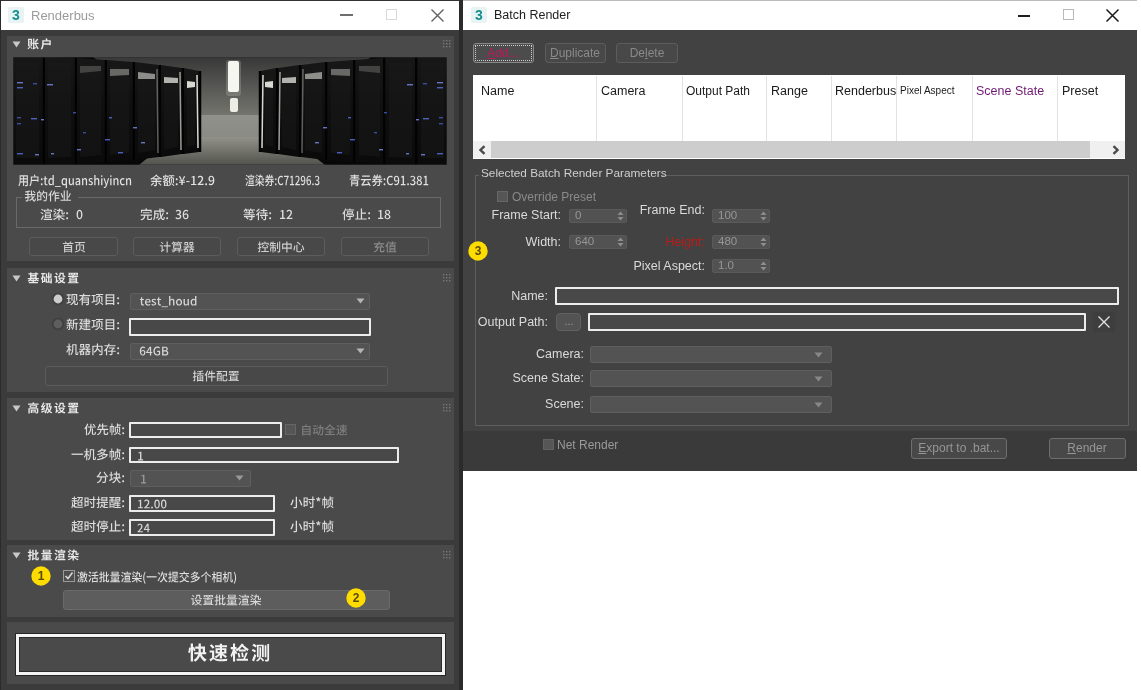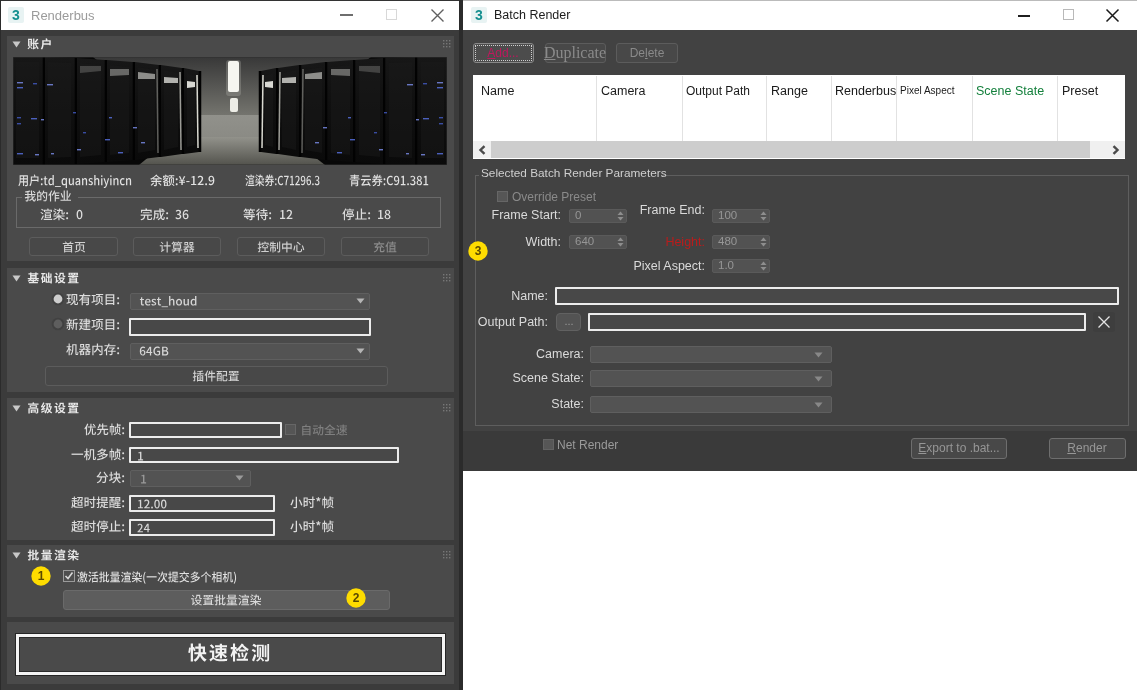--- a/index.html
+++ b/index.html
@@ -549,31 +549,31 @@
 <div class="ab" style="left:494px;top:7.1px;font-size:12.5px;color:#1c1c1c;font-weight:400;line-height:16.9px;white-space:nowrap;">Batch Render</div>
 <div class="ab" style="left:1018px;top:15px;width:12px;height:2px;background:#1f1f1f;"></div>
 <div class="ab" style="left:1063px;top:9px;width:11px;height:11px;border:1px solid #b9b9b9;box-sizing:border-box;"></div>
 <svg class="ab" style="left:1105px;top:8px" width="15" height="15" viewBox="0 0 15 15">
 <path d="M1.5 1.5 L13.5 13.5 M13.5 1.5 L1.5 13.5" stroke="#1a1a1a" stroke-width="1.5"></path>
   </svg>
 <div class="ab" style="left:473px;top:43px;width:61px;height:20px;background:#4c4c4c;border:1px solid #888;border-radius:3px;box-sizing:border-box;"></div>
 <div class="ab" style="left:475px;top:45px;width:57px;height:16px;border:1px dotted #cfcfcf;box-sizing:border-box;"></div>
 <div class="ab" style="left:503px;top:44.9px;font-size:12px;color:#be185d;font-weight:400;line-height:16.2px;white-space:nowrap;transform:translateX(-50%);"><u>A</u>dd...</div>
 <div class="ab" style="left:545px;top:43px;width:61px;height:20px;background:#484848;border:1px solid #5c5c5c;border-radius:3px;box-sizing:border-box;"></div>
-<div class="ab" style="left:575px;top:44.9px;font-size:16px;color:#8a8a8a;font-weight:400;line-height:16.2px;white-space:nowrap;transform:translateX(-50%);font-family:Liberation Serif, serif;"><u>D</u>uplicate</div>
+<div class="ab" style="left:575px;top:44.9px;font-size:12px;color:#8a8a8a;font-weight:400;line-height:16.2px;white-space:nowrap;transform:translateX(-50%);"><u>D</u>uplicate</div>
 <div class="ab" style="left:616px;top:43px;width:62px;height:20px;background:#484848;border:1px solid #5c5c5c;border-radius:3px;box-sizing:border-box;"></div>
 <div class="ab" style="left:647px;top:44.9px;font-size:12px;color:#8a8a8a;font-weight:400;line-height:16.2px;white-space:nowrap;transform:translateX(-50%);">De<u>l</u>ete</div>
 <div class="ab" style="left:473px;top:75px;width:652px;height:84px;background:#ffffff;"></div>
 <div class="ab" style="left:481px;top:82.6px;font-size:12.5px;color:#1a1a1a;font-weight:400;line-height:16.9px;white-space:nowrap;">Name</div>
 <div class="ab" style="left:601px;top:82.6px;font-size:12.5px;color:#1a1a1a;font-weight:400;line-height:16.9px;white-space:nowrap;">Camera</div>
 <div class="ab" style="left:686px;top:82.6px;font-size:12px;color:#1a1a1a;font-weight:400;line-height:16.9px;white-space:nowrap;">Output Path</div>
 <div class="ab" style="left:771px;top:82.6px;font-size:12.5px;color:#1a1a1a;font-weight:400;line-height:16.9px;white-space:nowrap;">Range</div>
 <div class="ab" style="left:835px;top:82.6px;font-size:12.5px;color:#1a1a1a;font-weight:400;line-height:16.9px;white-space:nowrap;">Renderbus</div>
 <div class="ab" style="left:900px;top:82.6px;font-size:10px;color:#1a1a1a;font-weight:400;line-height:16.9px;white-space:nowrap;">Pixel Aspect</div>
-<div class="ab" style="left:976px;top:82.6px;font-size:12.5px;color:#15803d;font-weight:400;line-height:16.9px;white-space:nowrap;">Scene State</div>
+<div class="ab" style="left:976px;top:82.6px;font-size:12.5px;color:#701a75;font-weight:400;line-height:16.9px;white-space:nowrap;">Scene State</div>
 <div class="ab" style="left:1062px;top:82.6px;font-size:12.5px;color:#1a1a1a;font-weight:400;line-height:16.9px;white-space:nowrap;">Preset</div>
 <div class="ab" style="left:596px;top:76px;width:1px;height:65px;background:#e2e2e2;"></div>
 <div class="ab" style="left:682px;top:76px;width:1px;height:65px;background:#e2e2e2;"></div>
 <div class="ab" style="left:766px;top:76px;width:1px;height:65px;background:#e2e2e2;"></div>
 <div class="ab" style="left:831px;top:76px;width:1px;height:65px;background:#e2e2e2;"></div>
 <div class="ab" style="left:896px;top:76px;width:1px;height:65px;background:#e2e2e2;"></div>
 <div class="ab" style="left:972px;top:76px;width:1px;height:65px;background:#e2e2e2;"></div>
 <div class="ab" style="left:1057px;top:76px;width:1px;height:65px;background:#e2e2e2;"></div>
 <div class="ab" style="left:473px;top:141px;width:652px;height:17px;background:#f0f0f0;"></div>
 <div class="ab" style="left:491px;top:141px;width:599px;height:17px;background:#cdcdcd;"></div>
@@ -640,21 +640,21 @@
 <div class="ab" style="right:557px;top:345.6px;font-size:12.5px;color:#dadada;font-weight:400;line-height:16.9px;white-space:nowrap;">Camera:</div>
 <div class="ab" style="left:590px;top:346px;width:242px;height:17px;background:#535353;border:1px solid #5f5f5f;border-radius:2px;box-sizing:border-box;"></div>
 <svg class="ab" style="left:814px;top:352px" width="9" height="6" viewBox="0 0 9 6">
     <path d="M0.5 0.5 L8.5 0.5 L4.5 5.5 Z" fill="#888"></path>
   </svg>
 <div class="ab" style="right:557px;top:369.6px;font-size:12.5px;color:#dadada;font-weight:400;line-height:16.9px;white-space:nowrap;">Scene State:</div>
 <div class="ab" style="left:590px;top:370px;width:242px;height:17px;background:#535353;border:1px solid #5f5f5f;border-radius:2px;box-sizing:border-box;"></div>
 <svg class="ab" style="left:814px;top:376px" width="9" height="6" viewBox="0 0 9 6">
     <path d="M0.5 0.5 L8.5 0.5 L4.5 5.5 Z" fill="#888"></path>
   </svg>
-<div class="ab" style="right:557px;top:395.6px;font-size:12.5px;color:#dadada;font-weight:400;line-height:16.9px;white-space:nowrap;">State:</div>
+<div class="ab" style="right:557px;top:395.6px;font-size:12.5px;color:#dadada;font-weight:400;line-height:16.9px;white-space:nowrap;">Scene:</div>
 <div class="ab" style="left:590px;top:396px;width:242px;height:17px;background:#535353;border:1px solid #5f5f5f;border-radius:2px;box-sizing:border-box;"></div>
 <svg class="ab" style="left:814px;top:402px" width="9" height="6" viewBox="0 0 9 6">
     <path d="M0.5 0.5 L8.5 0.5 L4.5 5.5 Z" fill="#888"></path>
   </svg>
 <div class="ab" style="left:463px;top:431px;width:674px;height:40px;background:#3a3a3a;"></div>
 <div class="ab" style="left:543px;top:439px;width:11px;height:11px;background:#565656;border:1px solid #626262;box-sizing:border-box;"></div>
 <div class="ab" style="left:557px;top:436.9px;font-size:12px;color:#9a9a9a;font-weight:400;line-height:16.2px;white-space:nowrap;">Net Render</div>
 <div class="ab" style="left:911px;top:438px;width:96px;height:21px;background:#484848;border:1px solid #6e6e6e;border-radius:3px;box-sizing:border-box;"></div>
 <div class="ab" style="left:959px;top:439.9px;font-size:12px;color:#969696;font-weight:400;line-height:16.2px;white-space:nowrap;transform:translateX(-50%);"><u>E</u>xport to .bat...</div>
 <div class="ab" style="left:1049px;top:438px;width:77px;height:21px;background:#484848;border:1px solid #6e6e6e;border-radius:3px;box-sizing:border-box;"></div>

